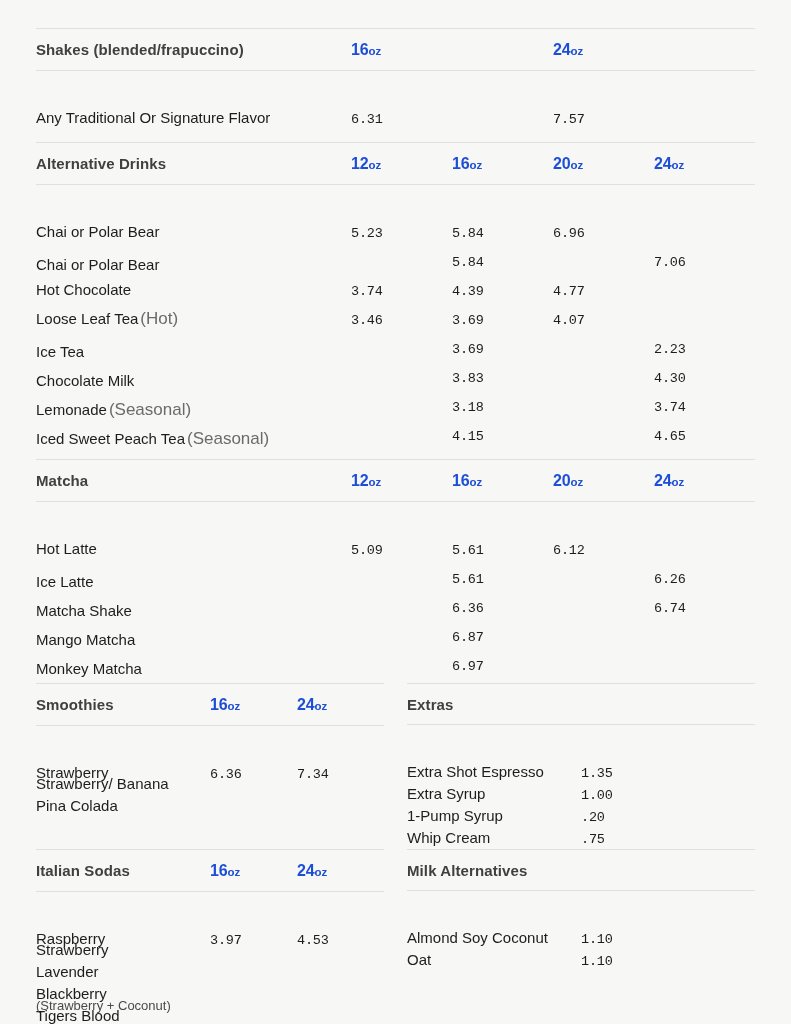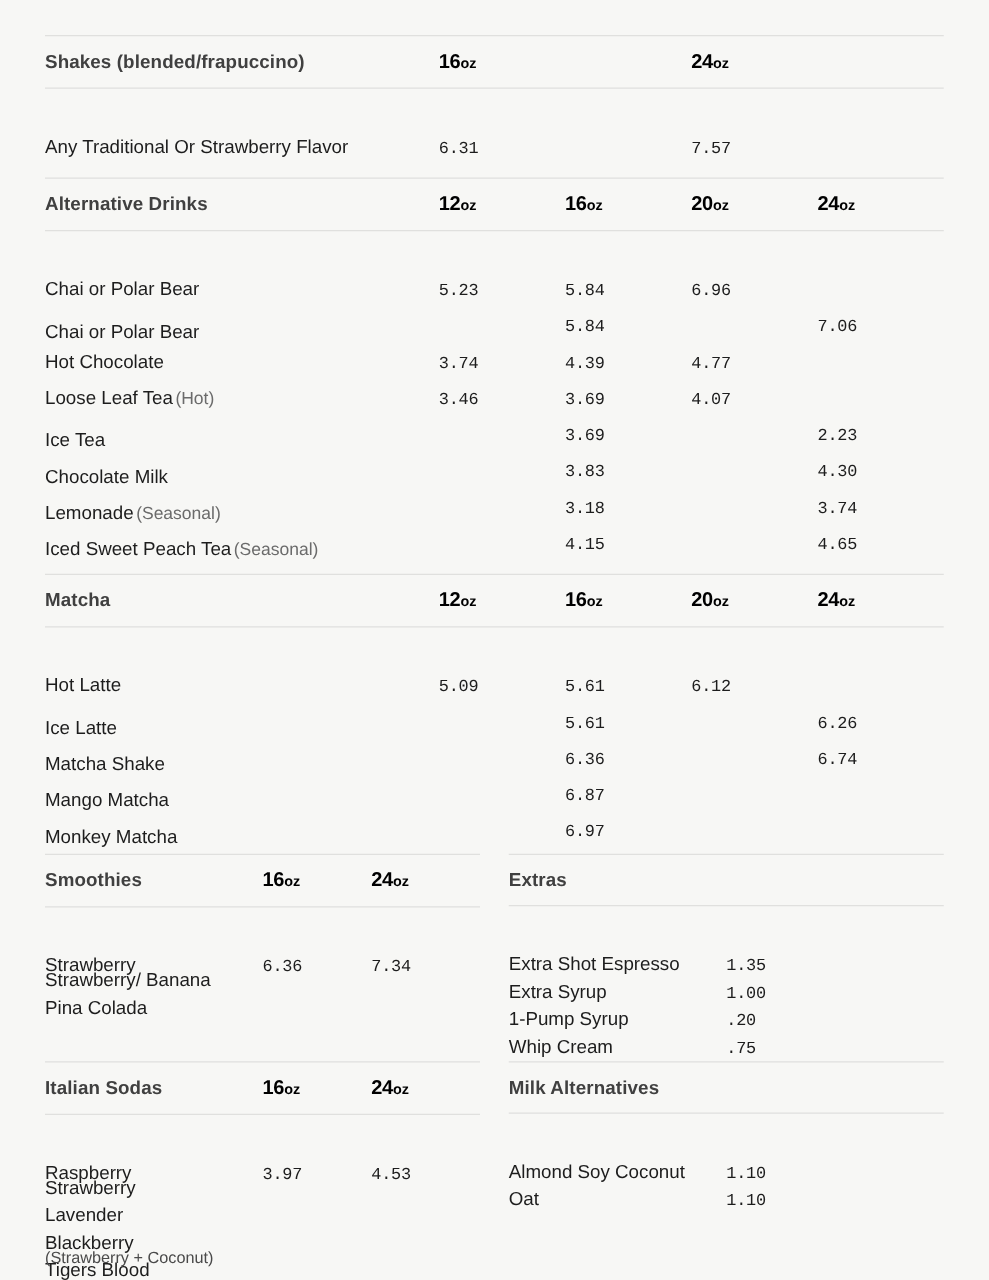--- a/index.html
+++ b/index.html
@@ -38,40 +38,40 @@
     font-size: 15px;
     color: #404040;
     letter-spacing: .1px;
   }
 
   .sizes { display: flex; margin-left: auto; }
 
   .size {
     font-family: "Liberation Sans Narrow", "Liberation Sans", sans-serif;
     font-weight: bold;
-    color: #000000;
+    color: #1d4ed8;
     font-size: 16px;
     letter-spacing: -.2px;
   }
   .size .oz { font-size: 11.5px; letter-spacing: 0; }
 
   .row {
     display: flex;
     align-items: baseline;
     height: 29px;
   }
   .row:first-of-type { margin-top: 9px; }
 
   .item {
     font-size: 15px;
     color: #1d1d1d;
     white-space: nowrap;
   }
   .item .note {
-    font-size: 14px;
+    font-size: 17px;
     color: #6b6b6b;
     margin-left: 2px;
   }
 
   .prices { display: flex; margin-left: auto; margin-top: 41px; }
 
   .price {
     font-family: "Liberation Mono", "DejaVu Sans Mono", monospace;
     font-size: 13.5px;
     color: #1d1d1d;
@@ -126,21 +126,21 @@
         <div class="rule"></div>
         <div class="sec-head">
           <div class="sec-title">Shakes (blended/frapuccino)</div>
           <div class="sizes">
             <div class="size"><span>16</span><span class="oz">oz</span></div>
             <div class="size"><span>24</span><span class="oz">oz</span></div>
           </div>
         </div>
         <div class="rule"></div>
         <div class="row">
-          <div class="item">Any Traditional Or Strawberry Flavor</div>
+          <div class="item">Any Traditional Or Signature Flavor</div>
           <div class="prices">
             <div class="price">6.31</div>
             <div class="price">7.57</div>
           </div>
         </div>
       </div>
       <div class="sec-gap-lg"></div>
       <div class="section w-4">
         <div class="rule"></div>
         <div class="sec-head">

